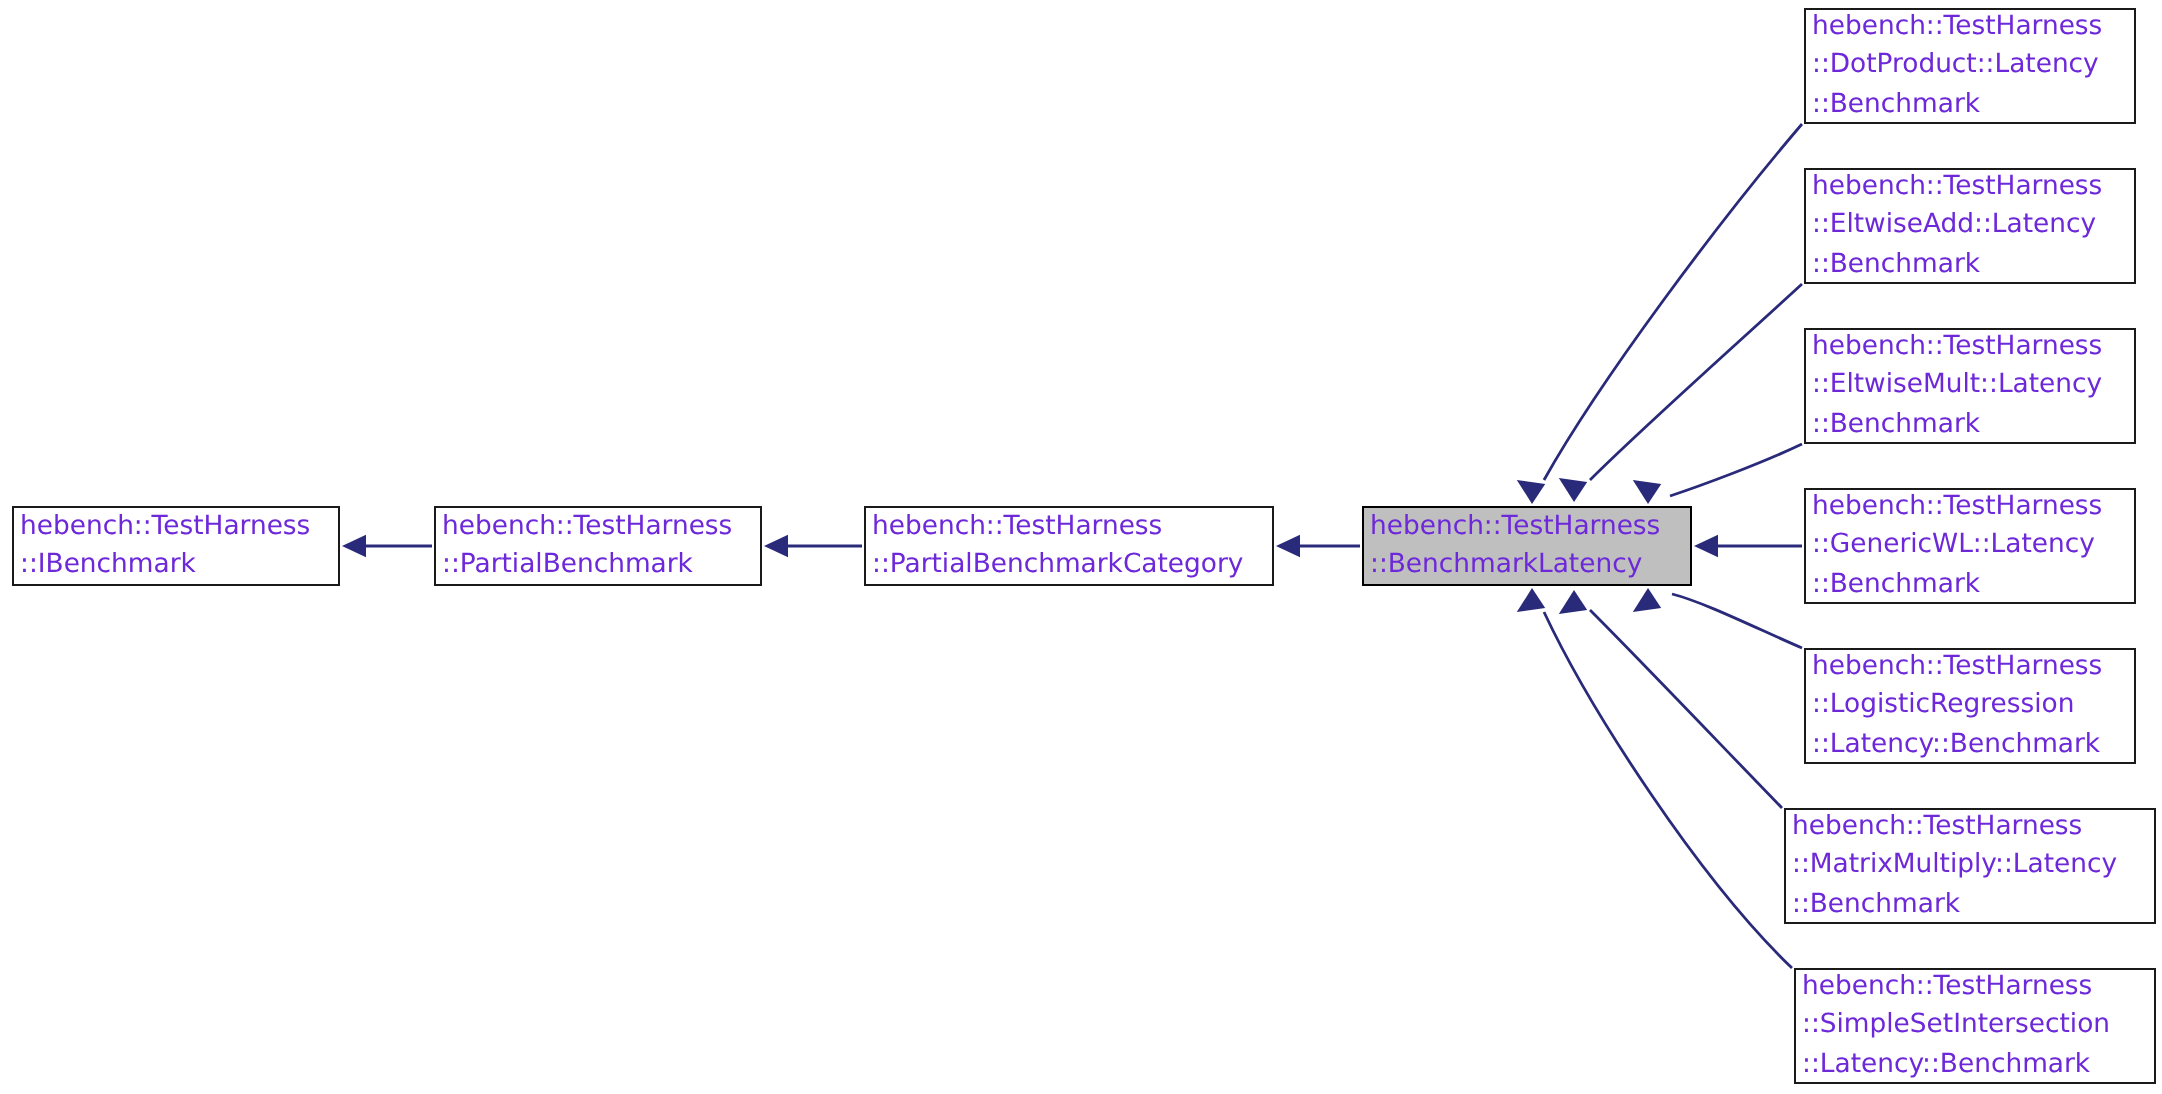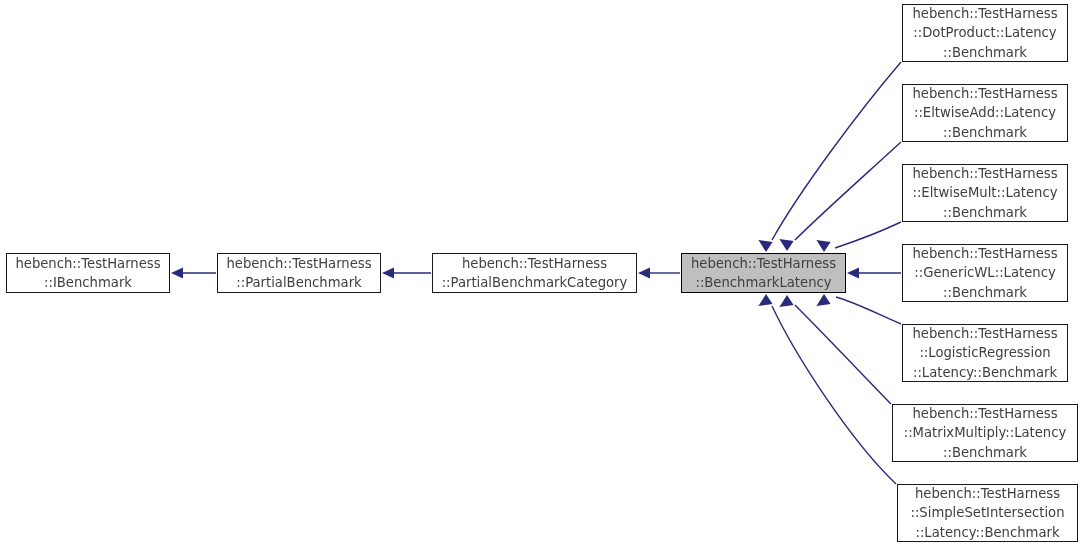--- a/index.html
+++ b/index.html
@@ -29,22 +29,21 @@
     pointer-events: none;
   }
   .node {
     position: absolute;
     box-sizing: border-box;
     border: 1px solid #1a1a1a;
     background: #ffffff;
     display: flex;
     align-items: center;
     justify-content: center;
-    text-align: center;
-    color: #404040;
+    color: #6d28d9;
     font-size: 13.2px;
     line-height: 19.4px;
     letter-spacing: 0px;
     white-space: pre-line;
     z-index: 2;
   }
   .node.highlight {
     background: #bfbfbf;
     border-color: #000000;
   }

